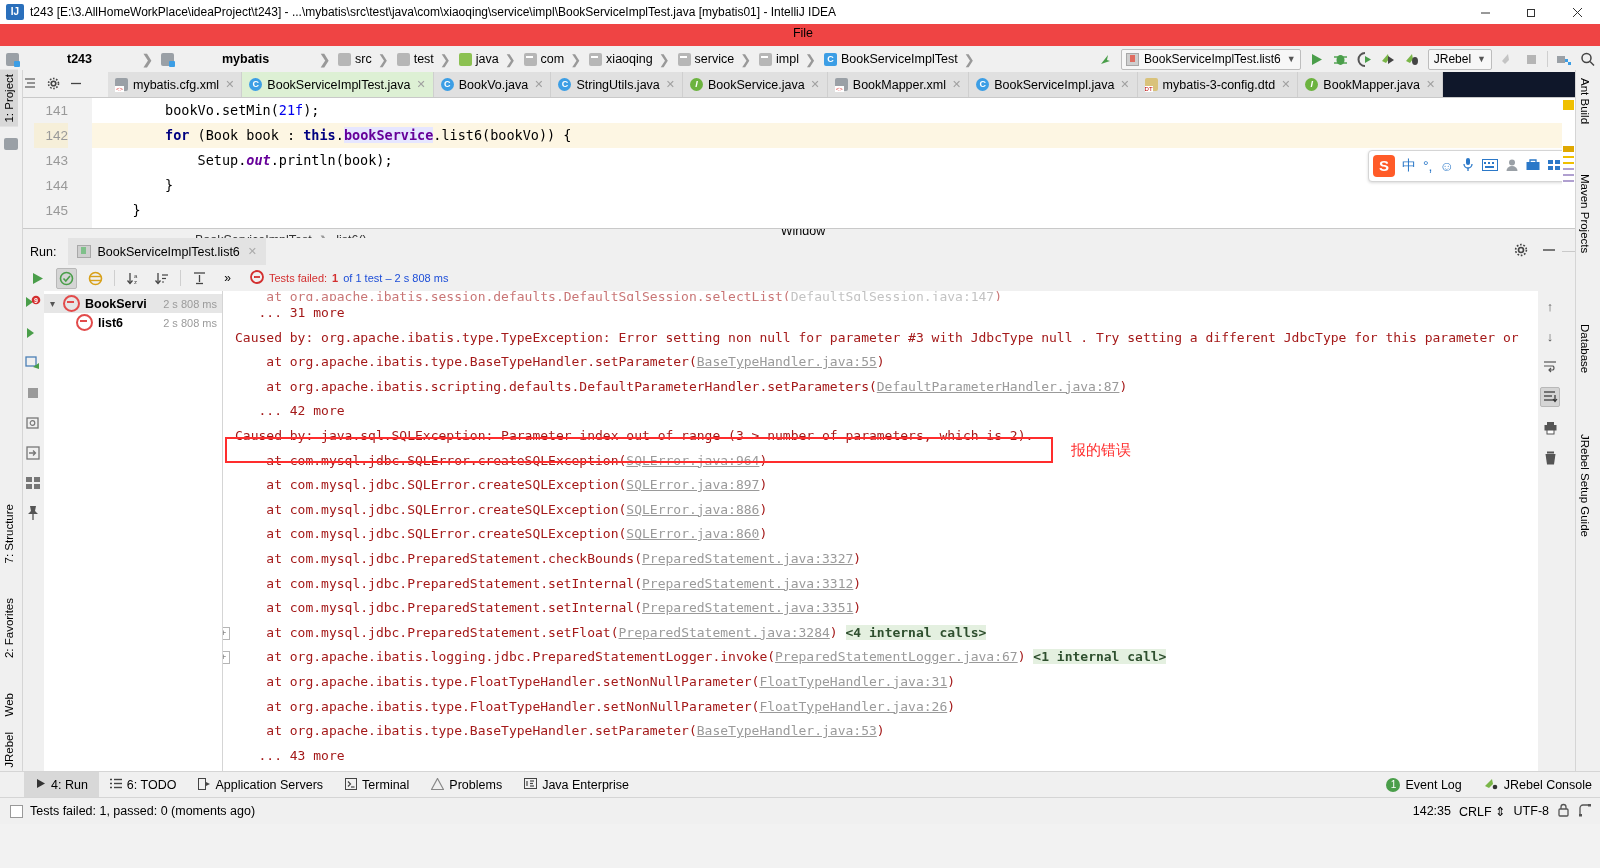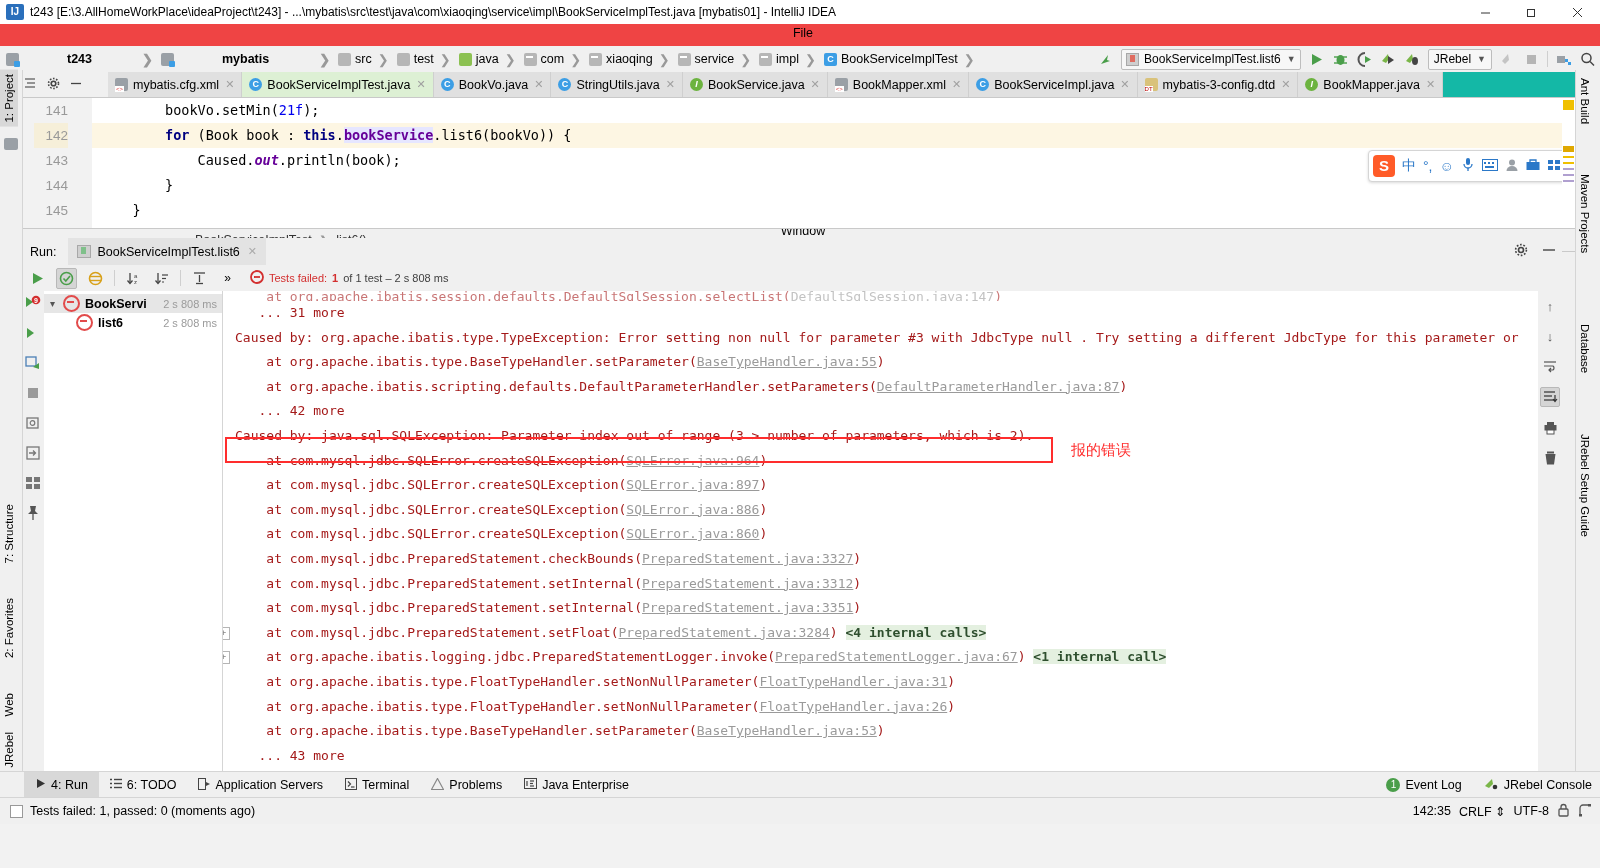--- a/index.html
+++ b/index.html
@@ -42,21 +42,21 @@
   .runcfg{display:flex;align-items:center;border:1px solid #bdbdbd;background:#f7f7f7;height:19px;padding:0 4px;border-radius:2px;}
   .runcfg .sq{width:11px;height:11px;background:#cfcfcf;border:1px solid #a8a8a8;margin-right:5px;position:relative;}
   .runcfg .sq:after{content:"";position:absolute;left:3px;top:1px;width:5px;height:7px;background:#e06c60;}
   .runcfg .lbl{font-size:12px;}
   .caret{margin-left:6px;color:#555;font-size:9px;}
   .jrebelbox{display:flex;align-items:center;border:1px solid #bdbdbd;background:#f7f7f7;height:19px;padding:0 5px;border-radius:2px;font-size:12px;}
   .tbicon{width:17px;height:17px;display:inline-block;position:relative;}
   .vsep{width:1px;height:16px;background:#cfcfcf;}
 
   
-  .tabsrow{height:25px;background:#14b8a6;display:flex;align-items:stretch;border-bottom:1px solid #c9c9c9;}
+  .tabsrow{height:25px;background:#0f172a;display:flex;align-items:stretch;border-bottom:1px solid #c9c9c9;}
   .tabtools{width:84px;display:flex;align-items:center;gap:10px;padding-left:24px;background:#f0f0f0;}
   .tab{display:flex;align-items:center;padding:0 7px;font-size:12.5px;background:#e0e0e0;border-right:1px solid #cfcfcf;white-space:nowrap;}
   .tab.active{background:#ddf0d4;}
   .tab .tico{width:13px;height:13px;margin-right:5px;flex:none;}
   .tab .x{margin-left:6px;color:#a0a0a0;font-size:11px;}
   .ico-xml{background:#9aa0a6;border-radius:2px;position:relative;}
   .ico-xml:after{content:"<>";position:absolute;left:0;bottom:-1px;font-size:6px;color:#d44;background:#fff;line-height:6px;padding:0 1px;}
   .ico-dtd{background:#d9c27a;border-radius:2px;position:relative;}
   .ico-dtd:after{content:"DT";position:absolute;left:0;bottom:-1px;font-size:6px;color:#b00;background:#fff;line-height:6px;}
 
@@ -87,21 +87,21 @@
   .runtab .ti{width:12px;height:11px;background:#cfcfcf;border:1px solid #a8a8a8;margin-right:6px;position:relative;}
   .runtab .ti:after{content:"";position:absolute;left:3px;top:1px;width:5px;height:7px;background:#7fc08a;}
   .runtab .x{margin-left:8px;color:#aaa;font-size:11px;}
   .runhdr-right{position:absolute;right:6px;top:0;height:27px;display:flex;align-items:center;gap:14px;}
 
   .runtoolbar{height:26px;background:#f0f0f0;display:flex;align-items:center;padding-left:6px;gap:9px;border-bottom:1px solid #d5d5d5;}
   .tbtn{width:19px;height:19px;display:flex;align-items:center;justify-content:center;}
   .tbtn.on{background:#d5d5d5;border:1px solid #b8b8b8;border-radius:2px;}
   .statusline{display:flex;align-items:center;gap:5px;margin-left:4px;font-size:11px;}
   .red{color:#d32f2f;}
-  .grey{color:#404040;}
+  .grey{color:#1d4ed8;}
 
   .runbody{position:absolute;left:0;right:0;top:53px;bottom:0;display:flex;}
   .lrail{width:22px;background:#f0f0f0;display:flex;flex-direction:column;align-items:center;padding-top:4px;gap:11px;}
   .tree{width:178px;background:#fff;border-right:1px solid #d5d5d5;padding-top:3px;font-size:12.5px;}
   .trow{display:flex;align-items:center;height:19px;padding-left:6px;}
   .trow.sel{background:#e6e6e6;}
   .trow .arrow{width:13px;color:#555;font-size:10px;}
   .trow .fail{width:13px;height:13px;border:2px solid #e24b4b;border-radius:50%;position:relative;margin-right:5px;flex:none;}
   .trow .fail:after{content:"";position:absolute;left:2px;top:4px;width:7px;height:2px;background:#e24b4b;}
   .trow .nm{font-weight:bold;overflow:hidden;white-space:nowrap;}
@@ -394,21 +394,21 @@
     <div class="gutter"></div>
     <div class="lnum" style="top:0px">141</div>
     <div class="lnum hl" style="top:25px">142</div>
     <div class="lnum" style="top:50px">143</div>
     <div class="lnum" style="top:75px">144</div>
     <div class="lnum" style="top:100px">145</div>
 
     <div class="code">
       <div class="cline"><span>        bookVo.setMin(</span><span class="num">21f</span><span>);</span></div>
       <div class="cline hl"><span>        </span><span class="kw">for</span><span> (Book book : </span><span class="kw">this</span><span>.</span><span class="fld">bookService</span><span>.list6(bookVo)) {</span></div>
-      <div class="cline"><span>            Caused.</span><span class="sfld">out</span><span>.println(book);</span></div>
+      <div class="cline"><span>            Setup.</span><span class="sfld">out</span><span>.println(book);</span></div>
       <div class="cline">        }</div>
       <div class="cline">    }</div>
     </div>
   </div>
 
   <div class="ebread">
     <span>BookServiceImplTest</span>
     <span class="sep">❯</span>
     <span>list6()</span>
   </div>

